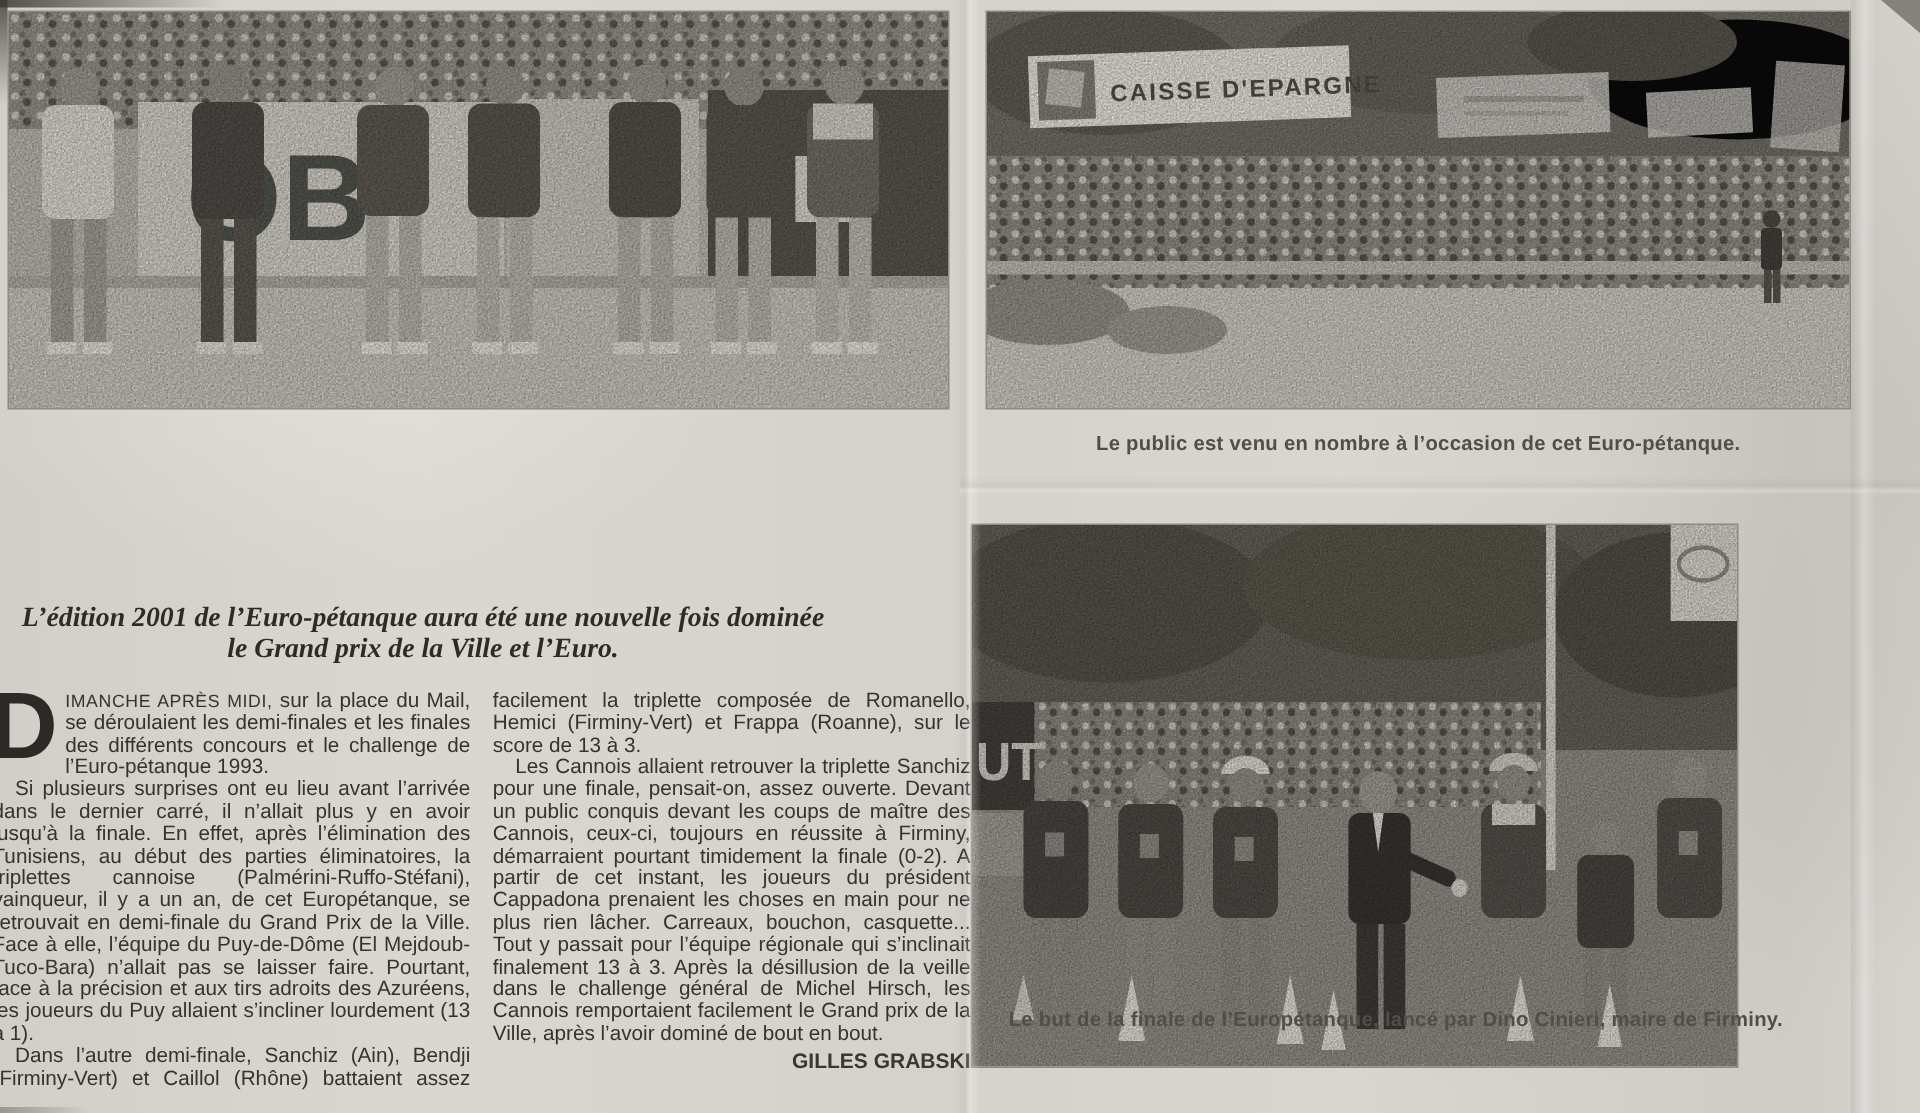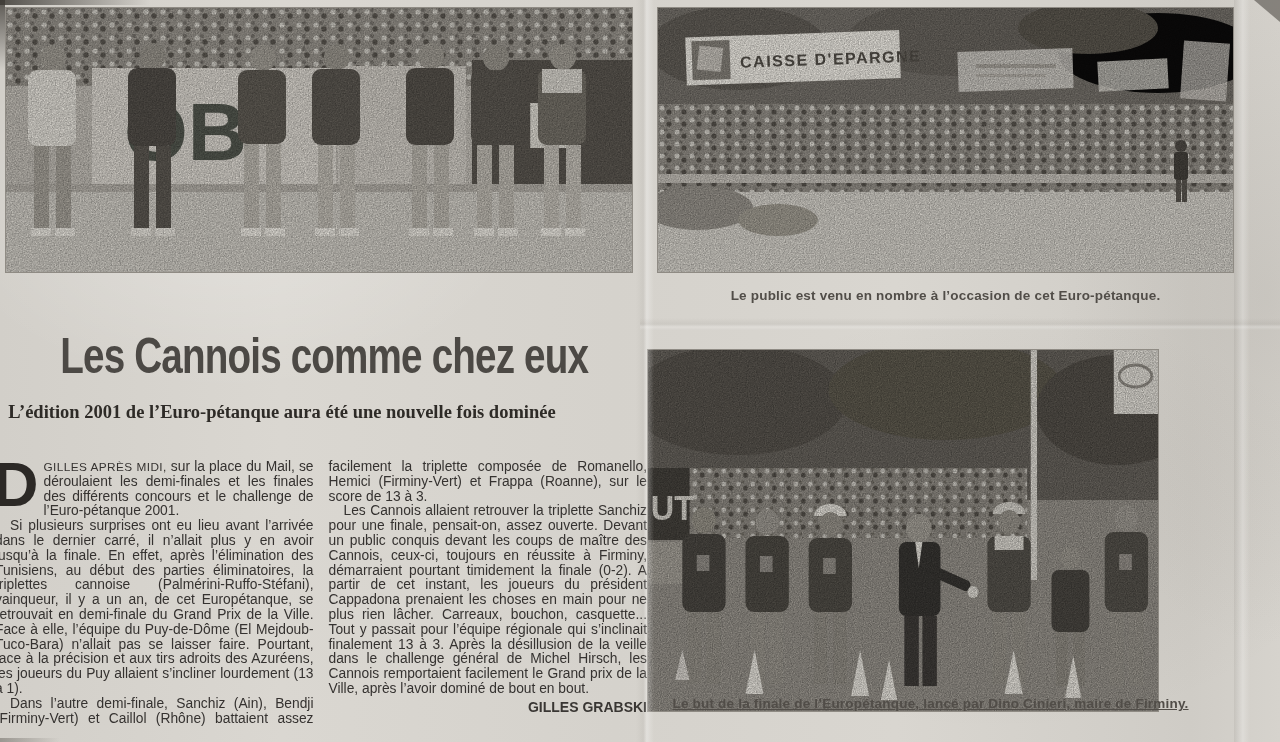--- a/index.html
+++ b/index.html
@@ -29,29 +29,29 @@
   .photo{position:absolute;outline:1px solid #8f8b84;background:#b2aea7;}
   .photo svg{display:block;width:100%;height:100%;}
   .photo-tl{left:6px;top:8px;width:626px;height:264px;}
   .photo-tr{left:658px;top:8px;width:575px;height:264px;}
   .photo-br{left:648px;top:350px;width:510px;height:361px;}
 
   .caption{position:absolute;text-align:center;font-weight:bold;font-size:13.5px;
     color:#514d48;letter-spacing:.2px;}
   .cap-tl{left:6px;top:288px;width:626px;}
   .cap-tr{left:658px;top:288px;width:575px;text-align:center;}
-  .cap-br{left:648px;top:696px;width:565px;text-decoration:underline;}
+  .cap-br{left:648px;top:672px;width:565px;}
 
   .headline{position:absolute;top:328px;left:0;width:648px;margin:0;text-align:center;
     font-size:46px;font-weight:bold;color:#4c4945;letter-spacing:-1px;white-space:nowrap;}
   .headline .squeeze{display:inline-block;transform:scale(.84,1.1);transform-origin:center;}
 
   .subhead{position:absolute;top:402px;left:0;width:564px;text-align:center;
     font-family:"Liberation Serif","DejaVu Serif",serif;font-weight:bold;
-    font-size:18.5px;line-height:20.5px;color:#2e2b27;}
+    font-size:18.5px;line-height:20.5px;color:#2e2b27;font-style:italic;}
 
   .body-text{position:absolute;top:460px;left:-5px;width:652px;height:272px;
     column-count:2;column-gap:15px;column-fill:auto;
     font-size:13.8px;line-height:14.8px;text-align:justify;color:#353230;
     -webkit-hyphens:auto;hyphens:auto;}
   .body-text p{margin:0;}
   .body-text p.ind{text-indent:15px;}
   .dropcap{float:left;font-size:63px;line-height:45px;font-weight:bold;color:#2c2926;
     margin:2px 5px 0 -2px;}
   .leadin{font-size:11.8px;letter-spacing:.4px;}
@@ -197,27 +197,27 @@
         <rect x="516" y="144" width="14" height="28" rx="3" fill="#413e39"></rect>
         <rect x="518" y="172" width="5" height="22" fill="#55514b"></rect>
         <rect x="524" y="172" width="5" height="22" fill="#55514b"></rect>
       </g>
       <rect width="575" height="264" filter="url(#n2)" opacity="0.33"></rect>
     </svg>
   </div>
 
   <div class="caption cap-tr">Le public est venu en nombre à l’occasion de cet Euro-pétanque.</div>
 
-  <h1 class="headline"><span class="squeeze">Les Cannois comme chez eux</span></h1>
   <div class="subhead">
     <div>L’édition 2001 de l’Euro-pétanque aura été une nouvelle fois dominée</div>
+    <div>le Grand prix de la Ville et l’Euro.</div>
   </div>
 
   <div class="body-text" lang="fr">
-    <p><span class="dropcap">D</span><span class="leadin">GILLES APRÈS MIDI,</span><span> sur la place du Mail, se déroulaient les demi-finales et les finales des différents concours et le challenge de l’Euro-pétanque 2001.</span></p>
+    <p><span class="dropcap">D</span><span class="leadin">IMANCHE APRÈS MIDI,</span><span> sur la place du Mail, se déroulaient les demi-finales et les finales des différents concours et le challenge de l’Euro-pétanque 1993.</span></p>
     <p class="ind">Si plusieurs surprises ont eu lieu avant l’arrivée dans le dernier carré, il n’allait plus y en avoir jusqu’à la finale. En effet, après l’élimination des Tunisiens, au début des parties éliminatoires, la triplettes cannoise (Palmérini-Ruffo-Stéfani), vainqueur, il y a un an, de cet Europétanque, se retrouvait en demi-finale du Grand Prix de la Ville. Face à elle, l’équipe du Puy-de-Dôme (El Mejdoub-Tuco-Bara) n’allait pas se laisser faire. Pourtant, face à la précision et aux tirs adroits des Azuréens, les joueurs du Puy allaient s’incliner lourdement (13 à 1).</p>
     <p class="ind">Dans l’autre demi-finale, Sanchiz (Ain), Bendji (Firminy-Vert) et Caillol (Rhône) battaient assez facilement la triplette composée de Romanello, Hemici (Firminy-Vert) et Frappa (Roanne), sur le score de 13 à 3.</p>
     <p class="ind">Les Cannois allaient retrouver la triplette Sanchiz pour une finale, pensait-on, assez ouverte. Devant un public conquis devant les coups de maître des Cannois, ceux-ci, toujours en réussite à Firminy, démarraient pourtant timidement la finale (0-2). A partir de cet instant, les joueurs du président Cappadona prenaient les choses en main pour ne plus rien lâcher. Carreaux, bouchon, casquette... Tout y passait pour l’équipe régionale qui s’inclinait finalement 13 à 3. Après la désillusion de la veille dans le challenge général de Michel Hirsch, les Cannois remportaient facilement le Grand prix de la Ville, après l’avoir dominé de bout en bout.</p>
     <p class="byline">GILLES GRABSKI</p>
   </div>
 
   <div class="photo photo-br">
     <svg viewBox="0 0 565 361" preserveAspectRatio="none">
       <defs>
         <filter id="n3" x="0" y="0" width="100%" height="100%">

